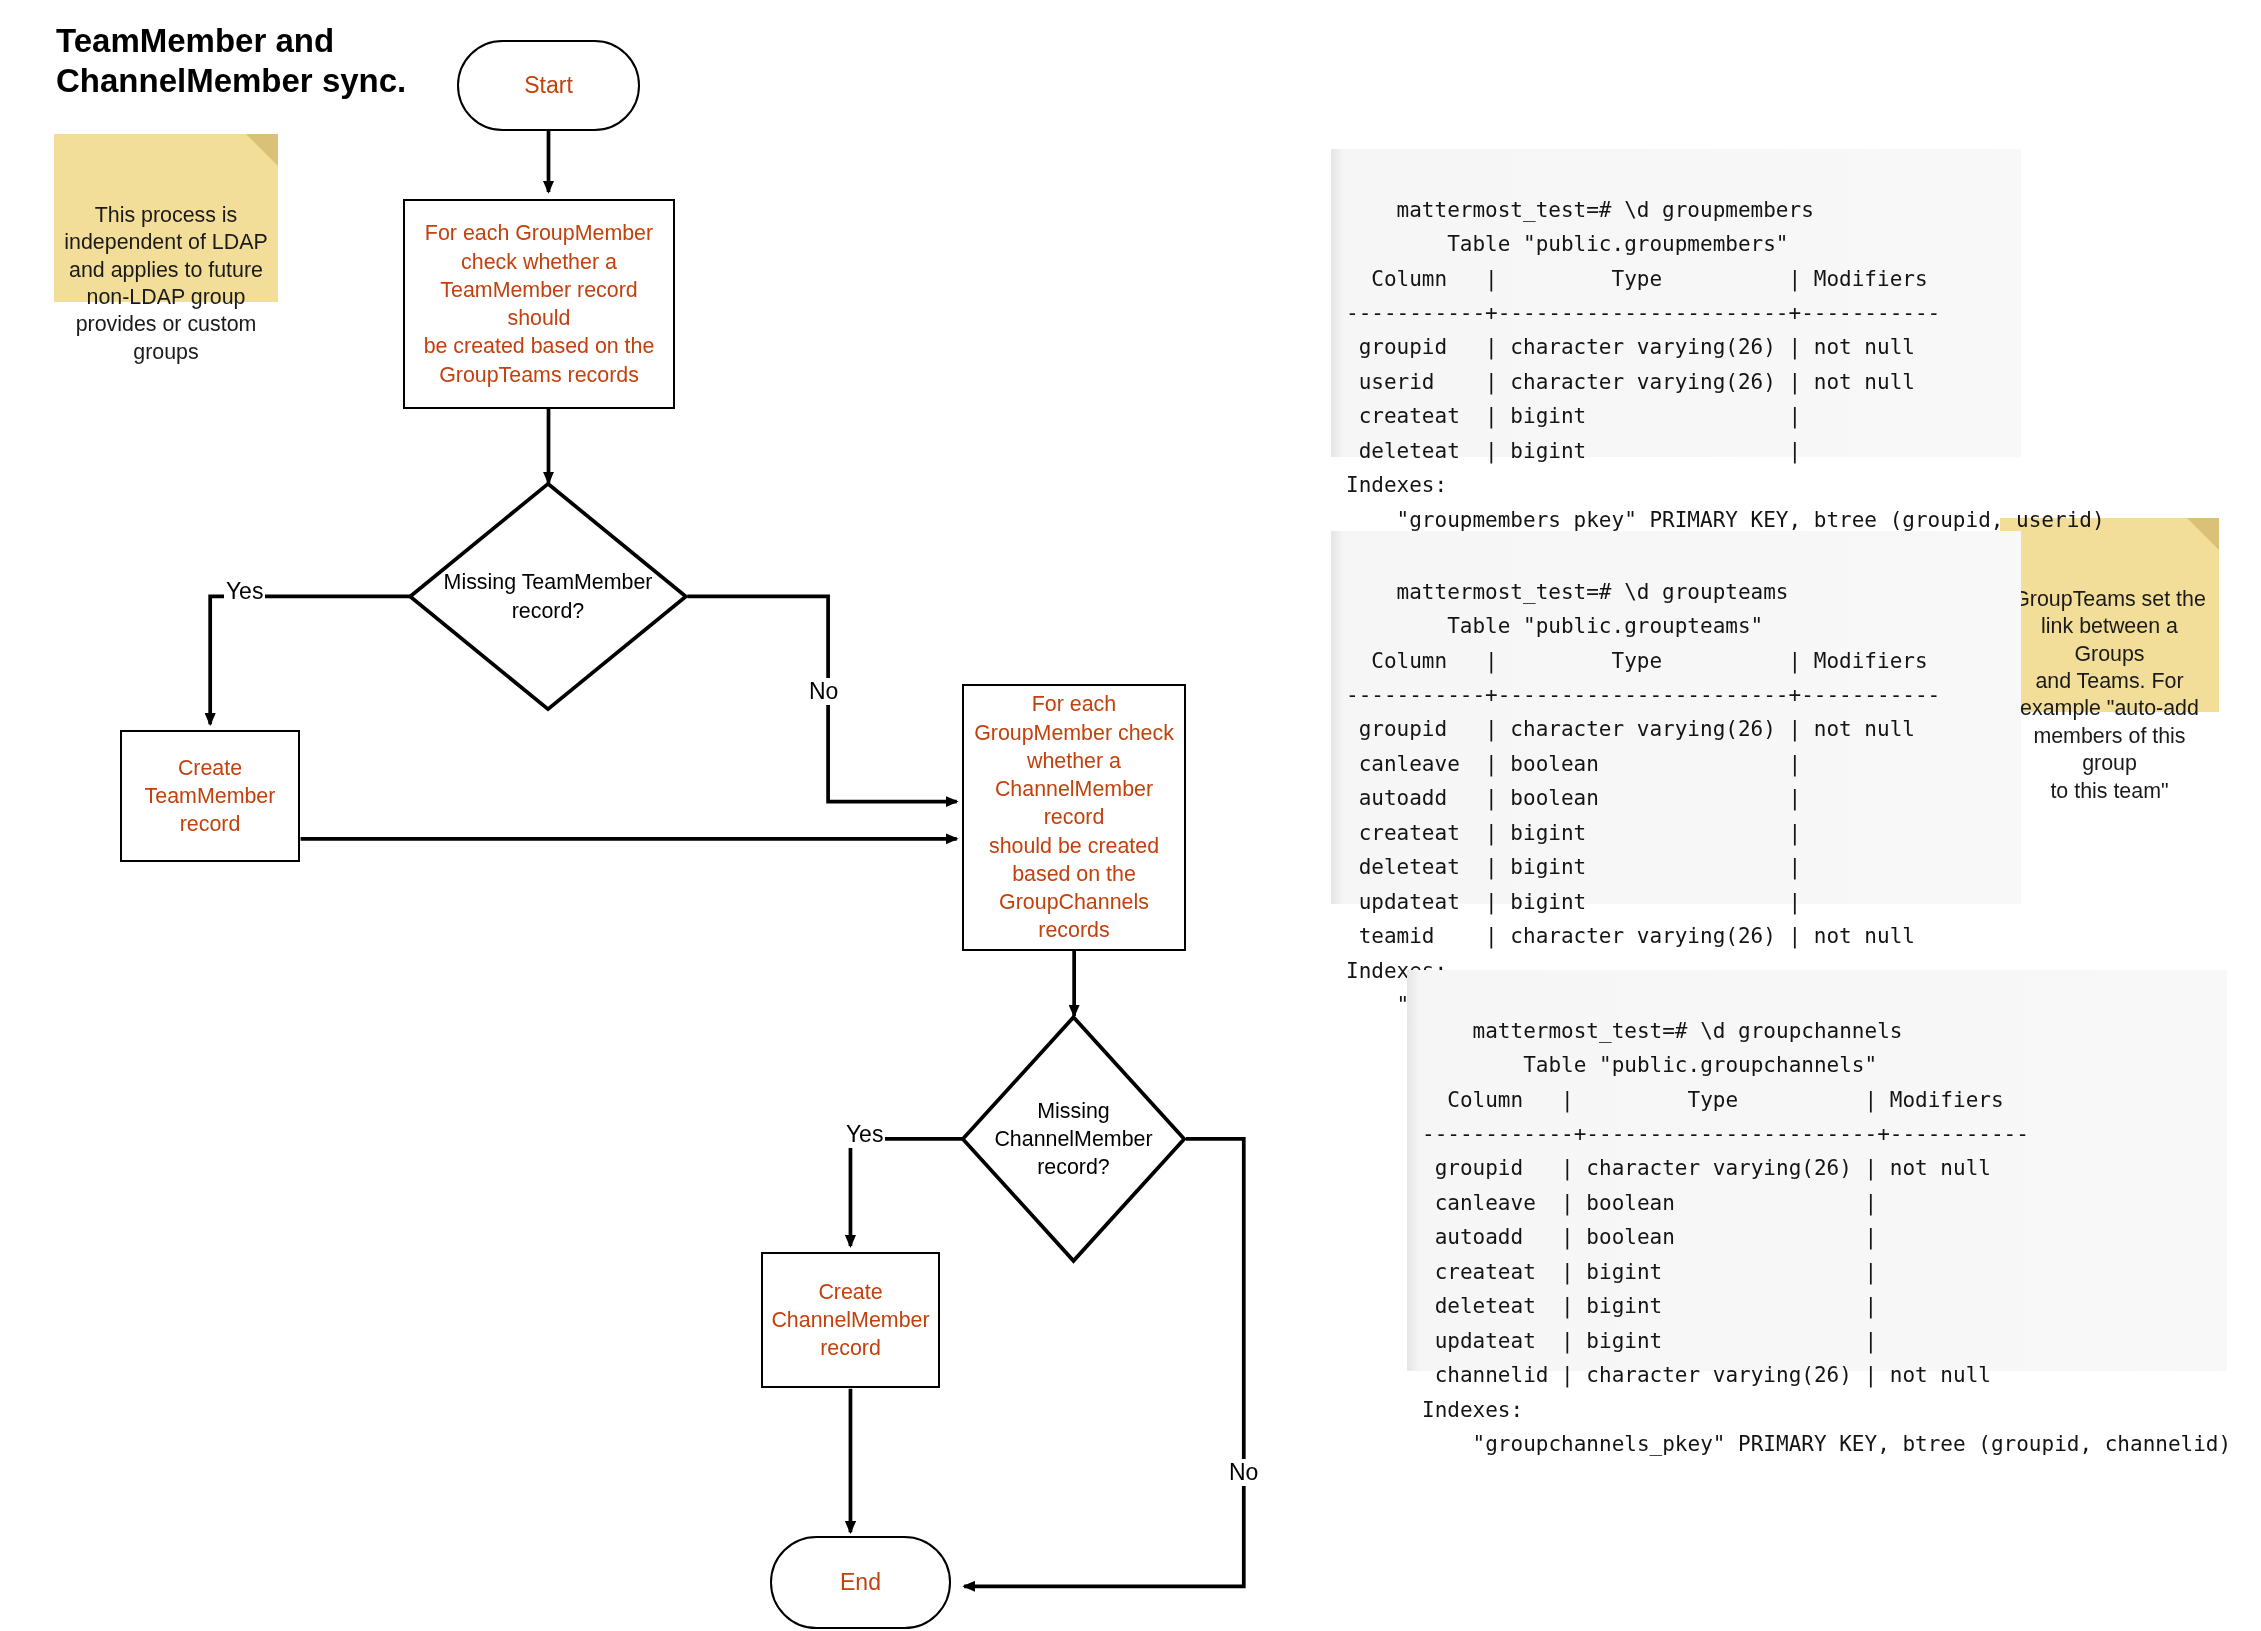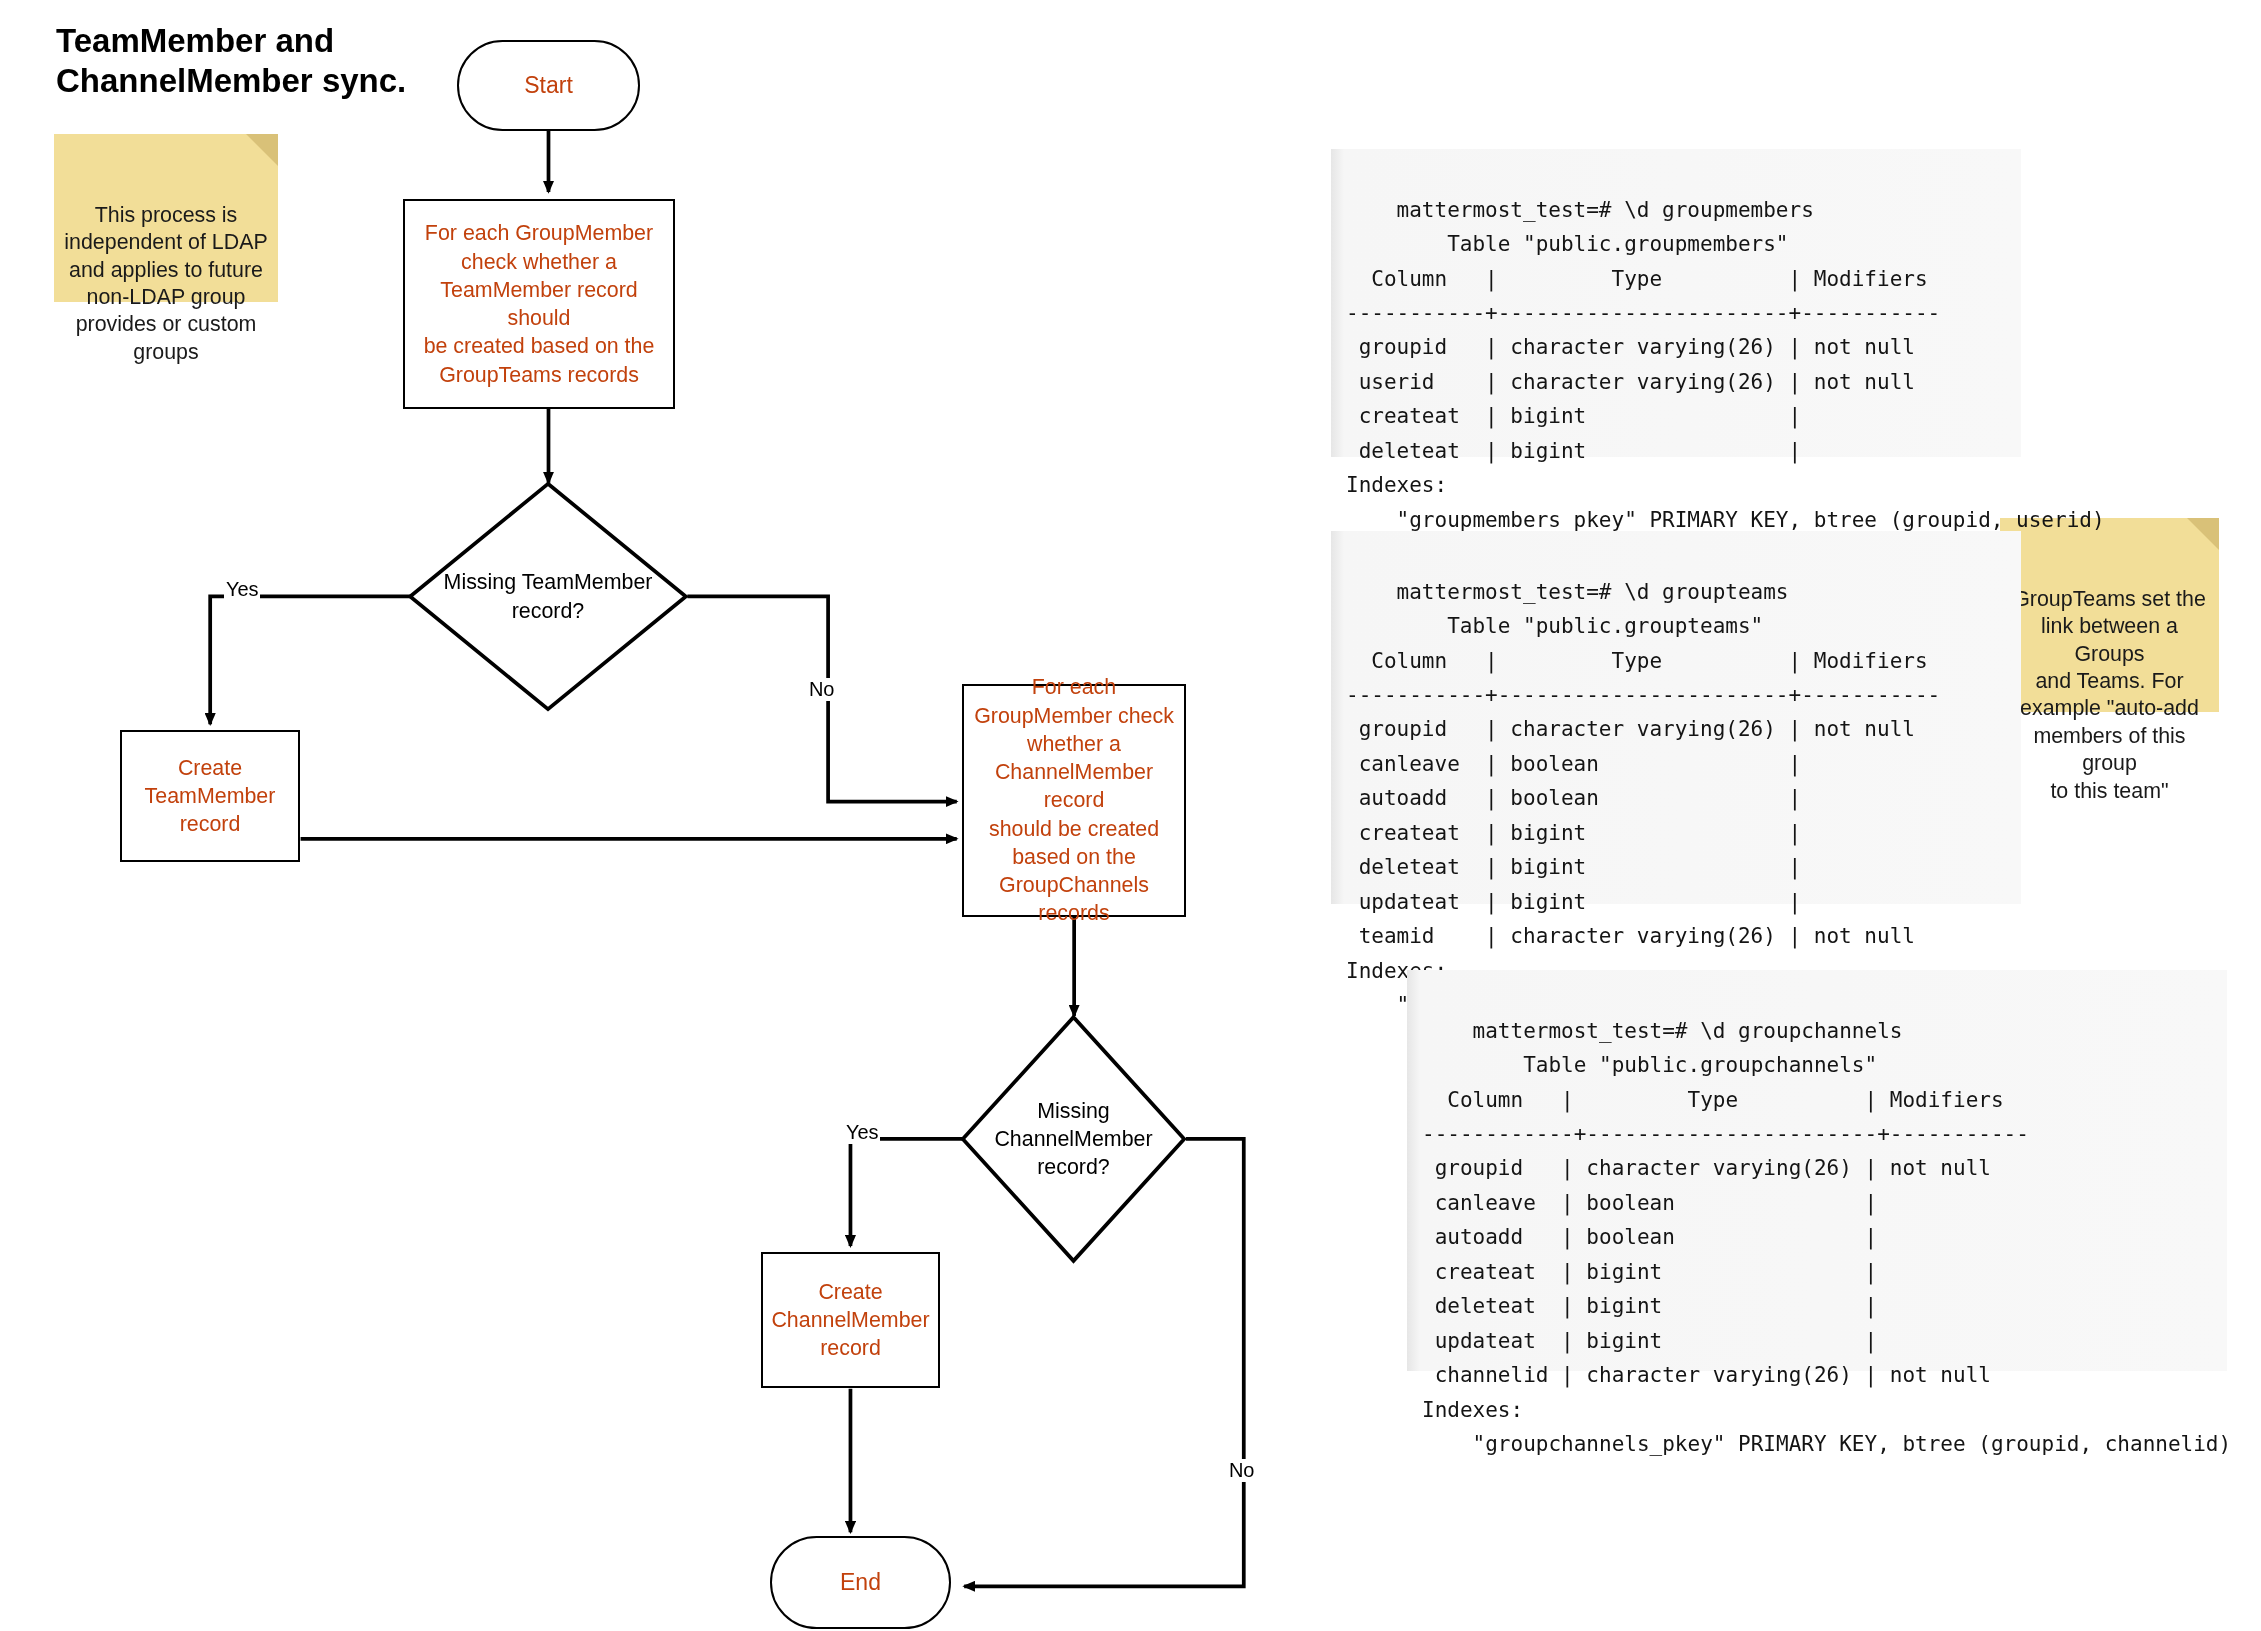--- a/index.html
+++ b/index.html
@@ -88,21 +88,21 @@
     justify-content: center;
     text-align: center;
     font-size: 21.4px;
     line-height: 1.32;
     white-space: pre-line;
     color: #000;
     pointer-events: none;
   }
   .edge-label {
     position: absolute;
-    font-size: 20px;
+    font-size: 23px;
     color: #000;
     background: #fff;
     padding: 0 1.9px;
     white-space: nowrap;
   }
   
   .term {
     position: absolute;
     background: #f7f7f7;
     background-image: linear-gradient(to right, #e6e6e6 0px, #f6f6f6 13px, #f8f8f8 100%);
@@ -207,21 +207,21 @@
     <div class="diamond-label">Missing TeamMember
 record?</div>
   </div>
 
   <div class="node" style="left:120px; top:730px; width:180px; height:132px;">
     <span>Create
 TeamMember
 record</span>
   </div>
 
-  <div class="node" style="left:962px; top:684px; width:224px; height:233px;">
+  <div class="node" style="left:962px; top:684px; width:224px; height:267px;">
     <span>For each
 GroupMember check
 whether a
 ChannelMember record
 should be created
 based on the
 GroupChannels
 records</span>
   </div>
 

